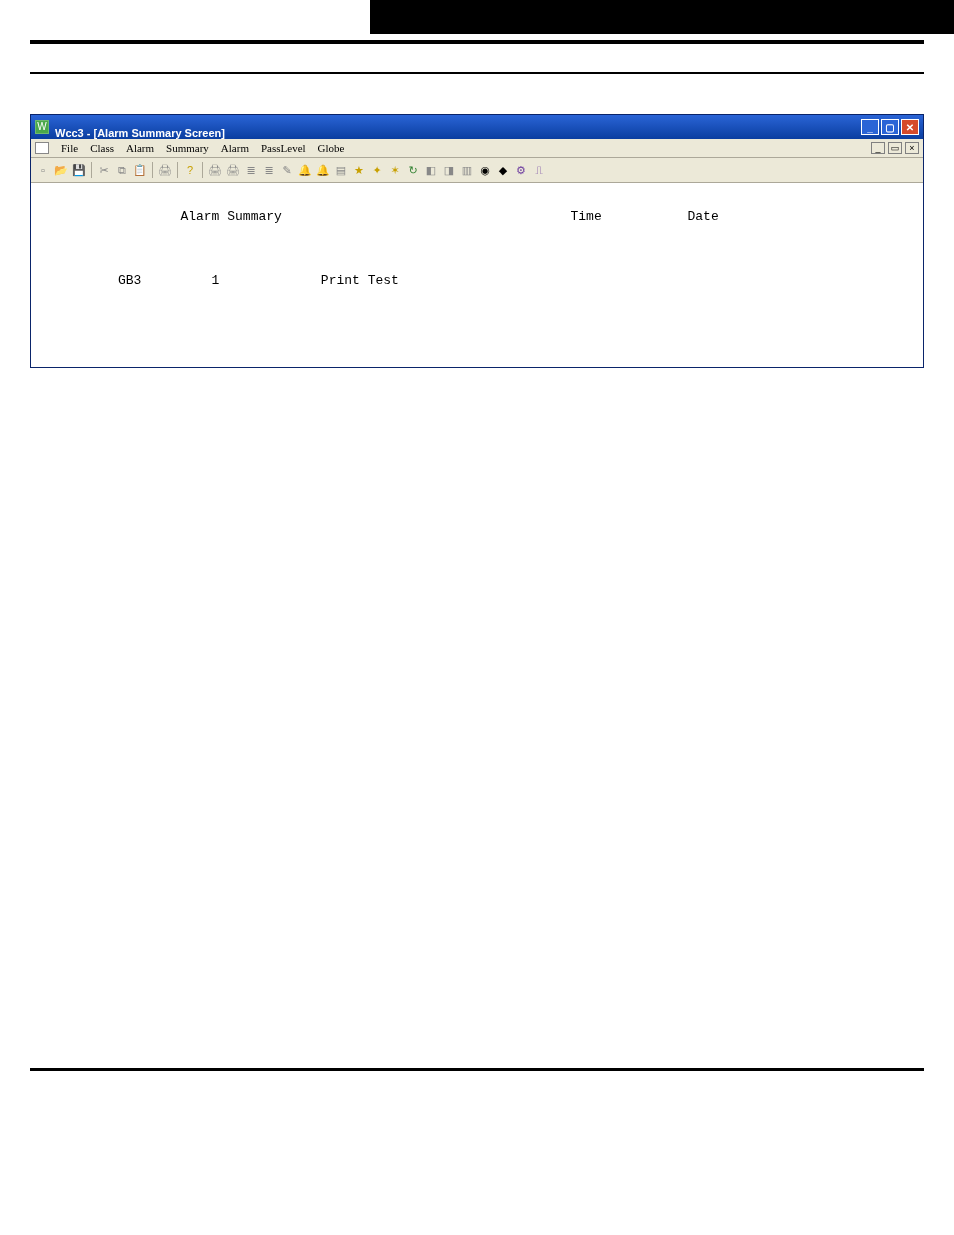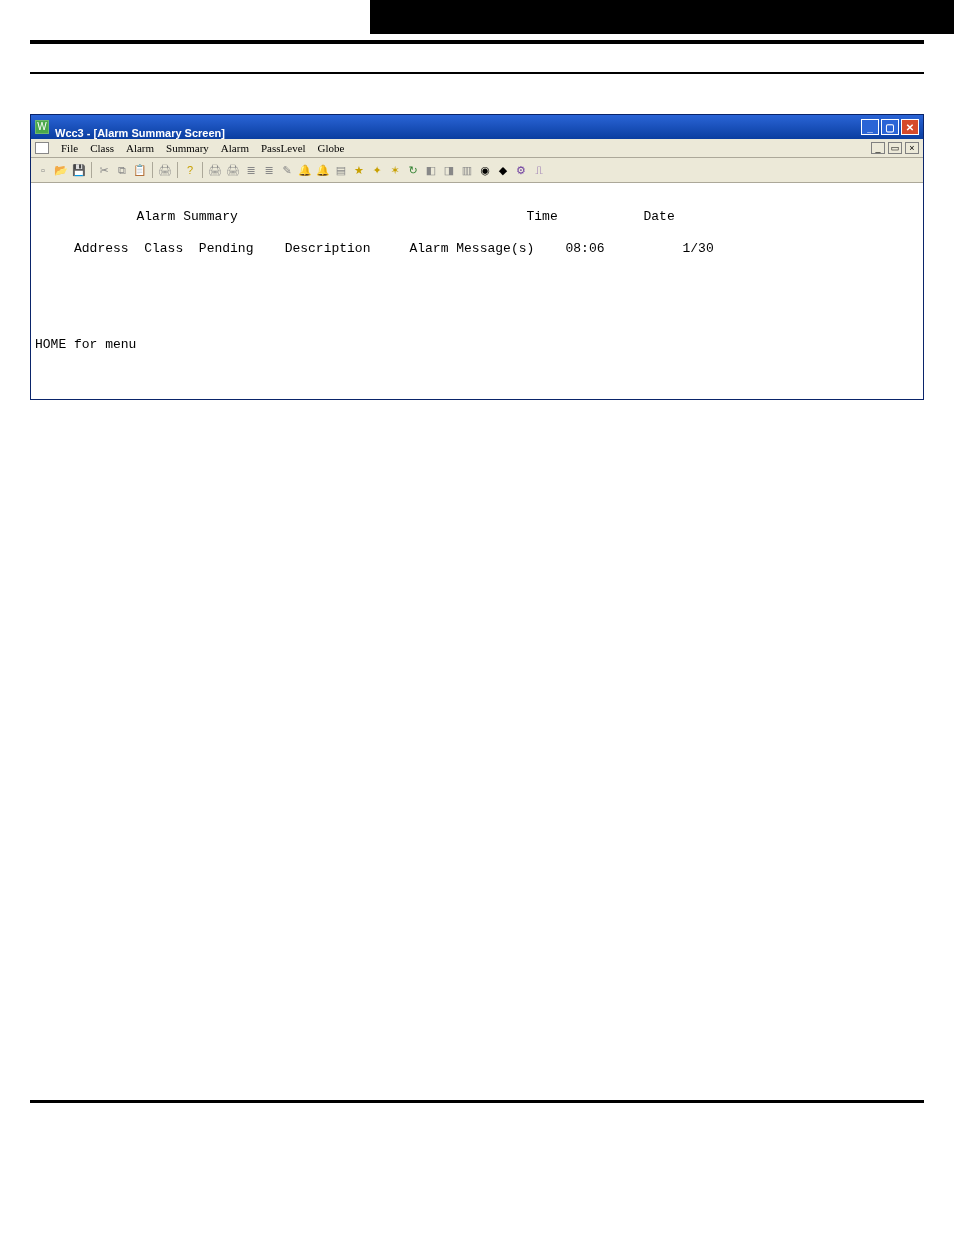--- a/index.html
+++ b/index.html
@@ -135,20 +135,21 @@
   }
 
   .client {
     background: #fff;
     padding: 10px 4px 14px 4px;
     font-family: "Courier New", monospace;
     font-size: 13px;
     line-height: 16px;
     color: #000;
     white-space: pre;
+    margin-left: 44px;
   }
   .client .row { white-space: pre; }
 
   
   .c-ylw { color: #c8a000; }
   .c-red { color: #b04040; }
   .c-grn { color: #308030; }
   .c-blu { color: #3050a0; }
   .c-prp { color: #7040a0; }
   .c-blk { color: #000; }
@@ -224,23 +225,22 @@
         <div class="tb-icon c-gry">◨</div>
         <div class="tb-icon c-gry">▥</div>
         <div class="tb-icon c-blk">◉</div>
         <div class="tb-icon c-blk">◆</div>
         <div class="tb-icon c-prp">⚙</div>
         <div class="tb-icon c-prp">⎍</div>
       </div>
 
     <div class="client">
 <div class="row">             Alarm Summary                                     Time           Date</div>
-<div class="row">     Address  Class  Pending    Description     Alarm Message(s)    08:06          1/30</div>
 <div class="row"> </div>
+<div class="row">     GB3         1             Print Test</div>
 <div class="row"> </div>
-<div class="row">HOME for menu</div>
     </div>
 
   </div>
 
   <hr class="bottom-rule">
 
 </div>
 
 </body></html>

